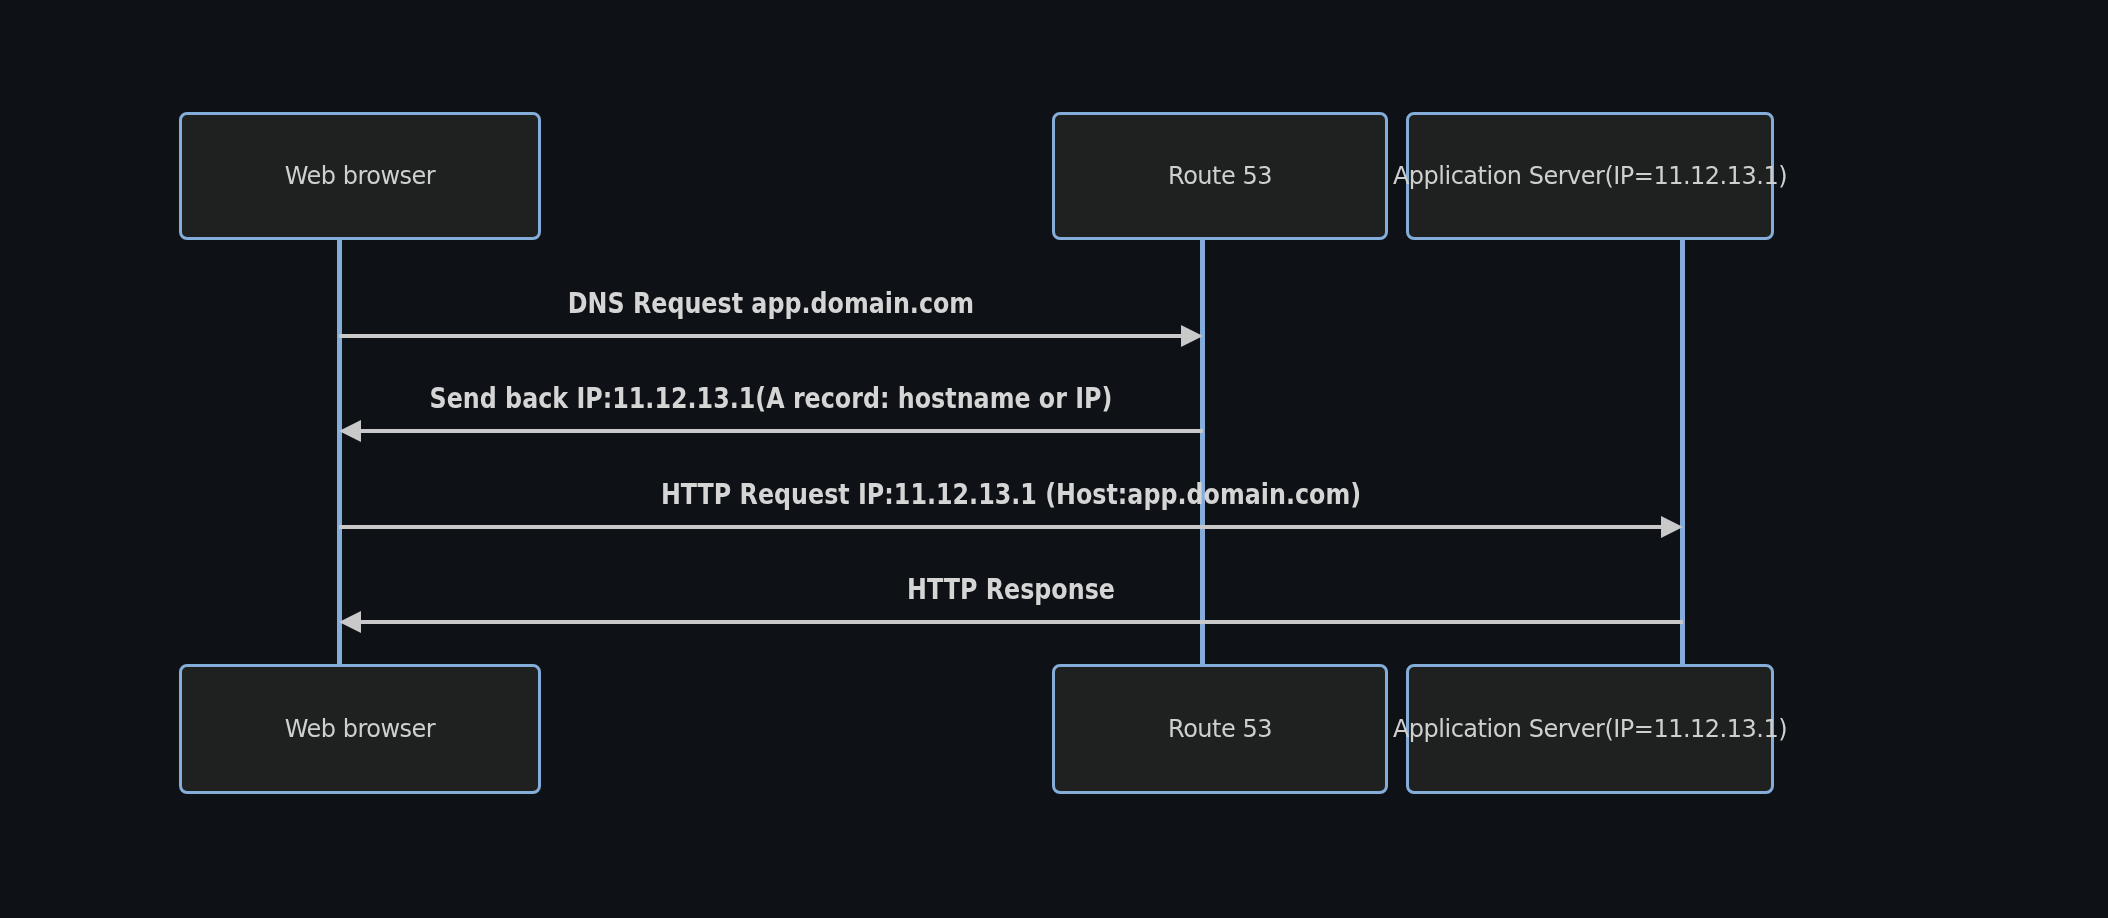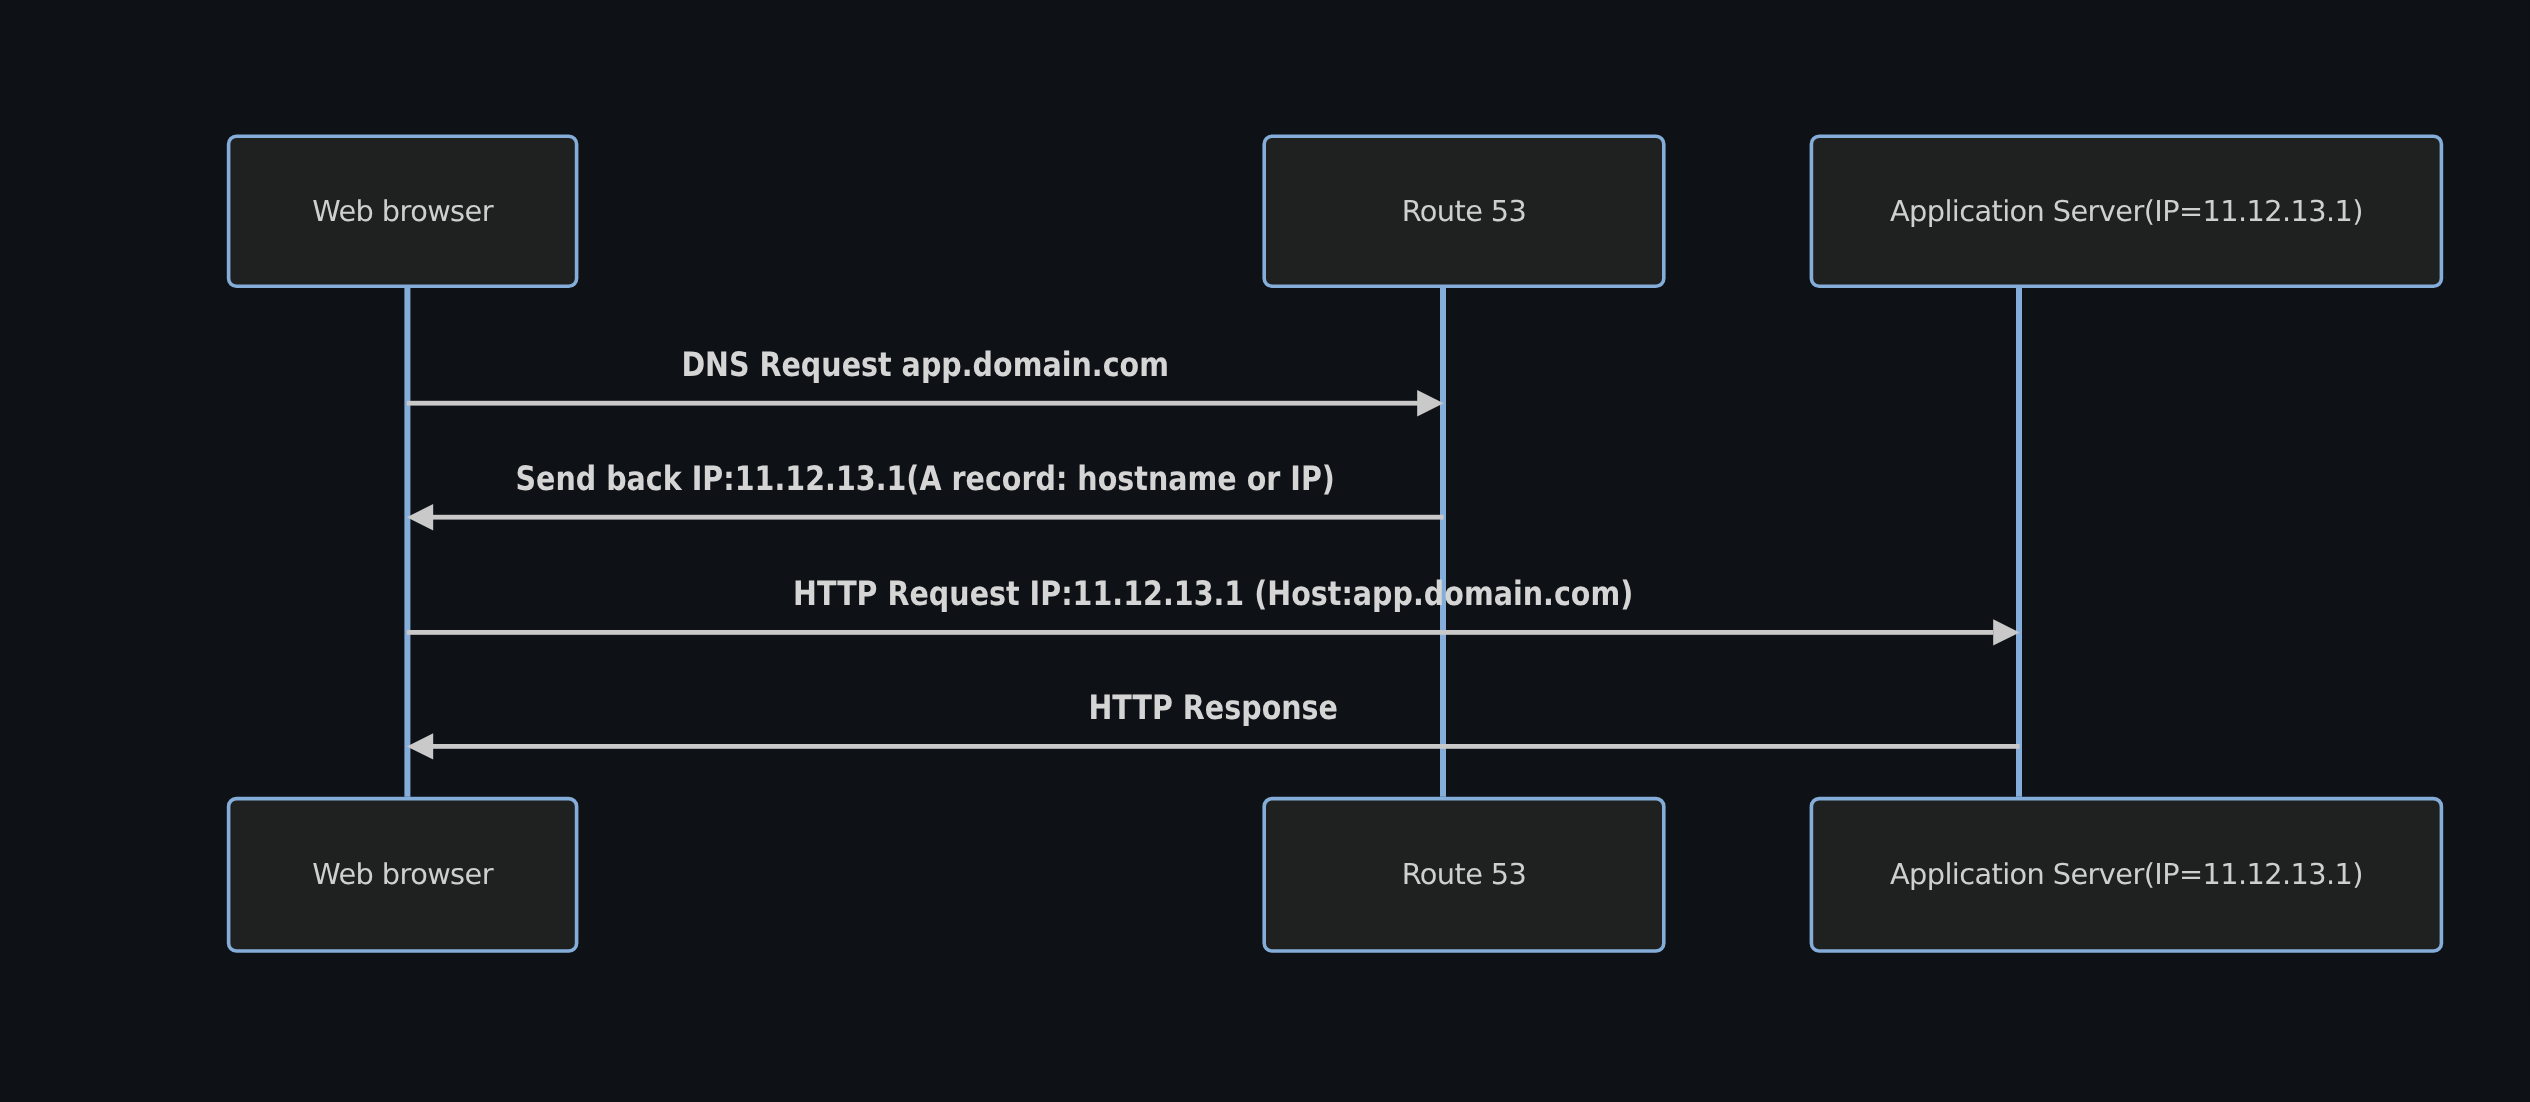--- a/index.html
+++ b/index.html
@@ -26,23 +26,23 @@
     border:3px solid var(--actor-border);
     border-radius:8px;
     display:flex; align-items:center; justify-content:center;
   }
   .actor .lbl {
     font-size:24px;
     letter-spacing:-0.5px;
     color:var(--actor-text);
     white-space:nowrap;
   }
-  .col1 { left:189px;  width:293px; }
+  .col1 { left:179px;  width:362px; }
   .col2 { left:1052px; width:336px; }
-  .col3 { left:1508px; width:528px; }
+  .col3 { left:1406px; width:368px; }
   .row-top    { top:112px; height:128px; }
   .row-bottom { top:664px; height:130px; }
 
   .lifeline {
     position:absolute;
     top:240px; height:424px; width:5px;
     background:var(--lifeline);
   }
   .lf1 { left:337px; }
   .lf2 { left:1200px; }

